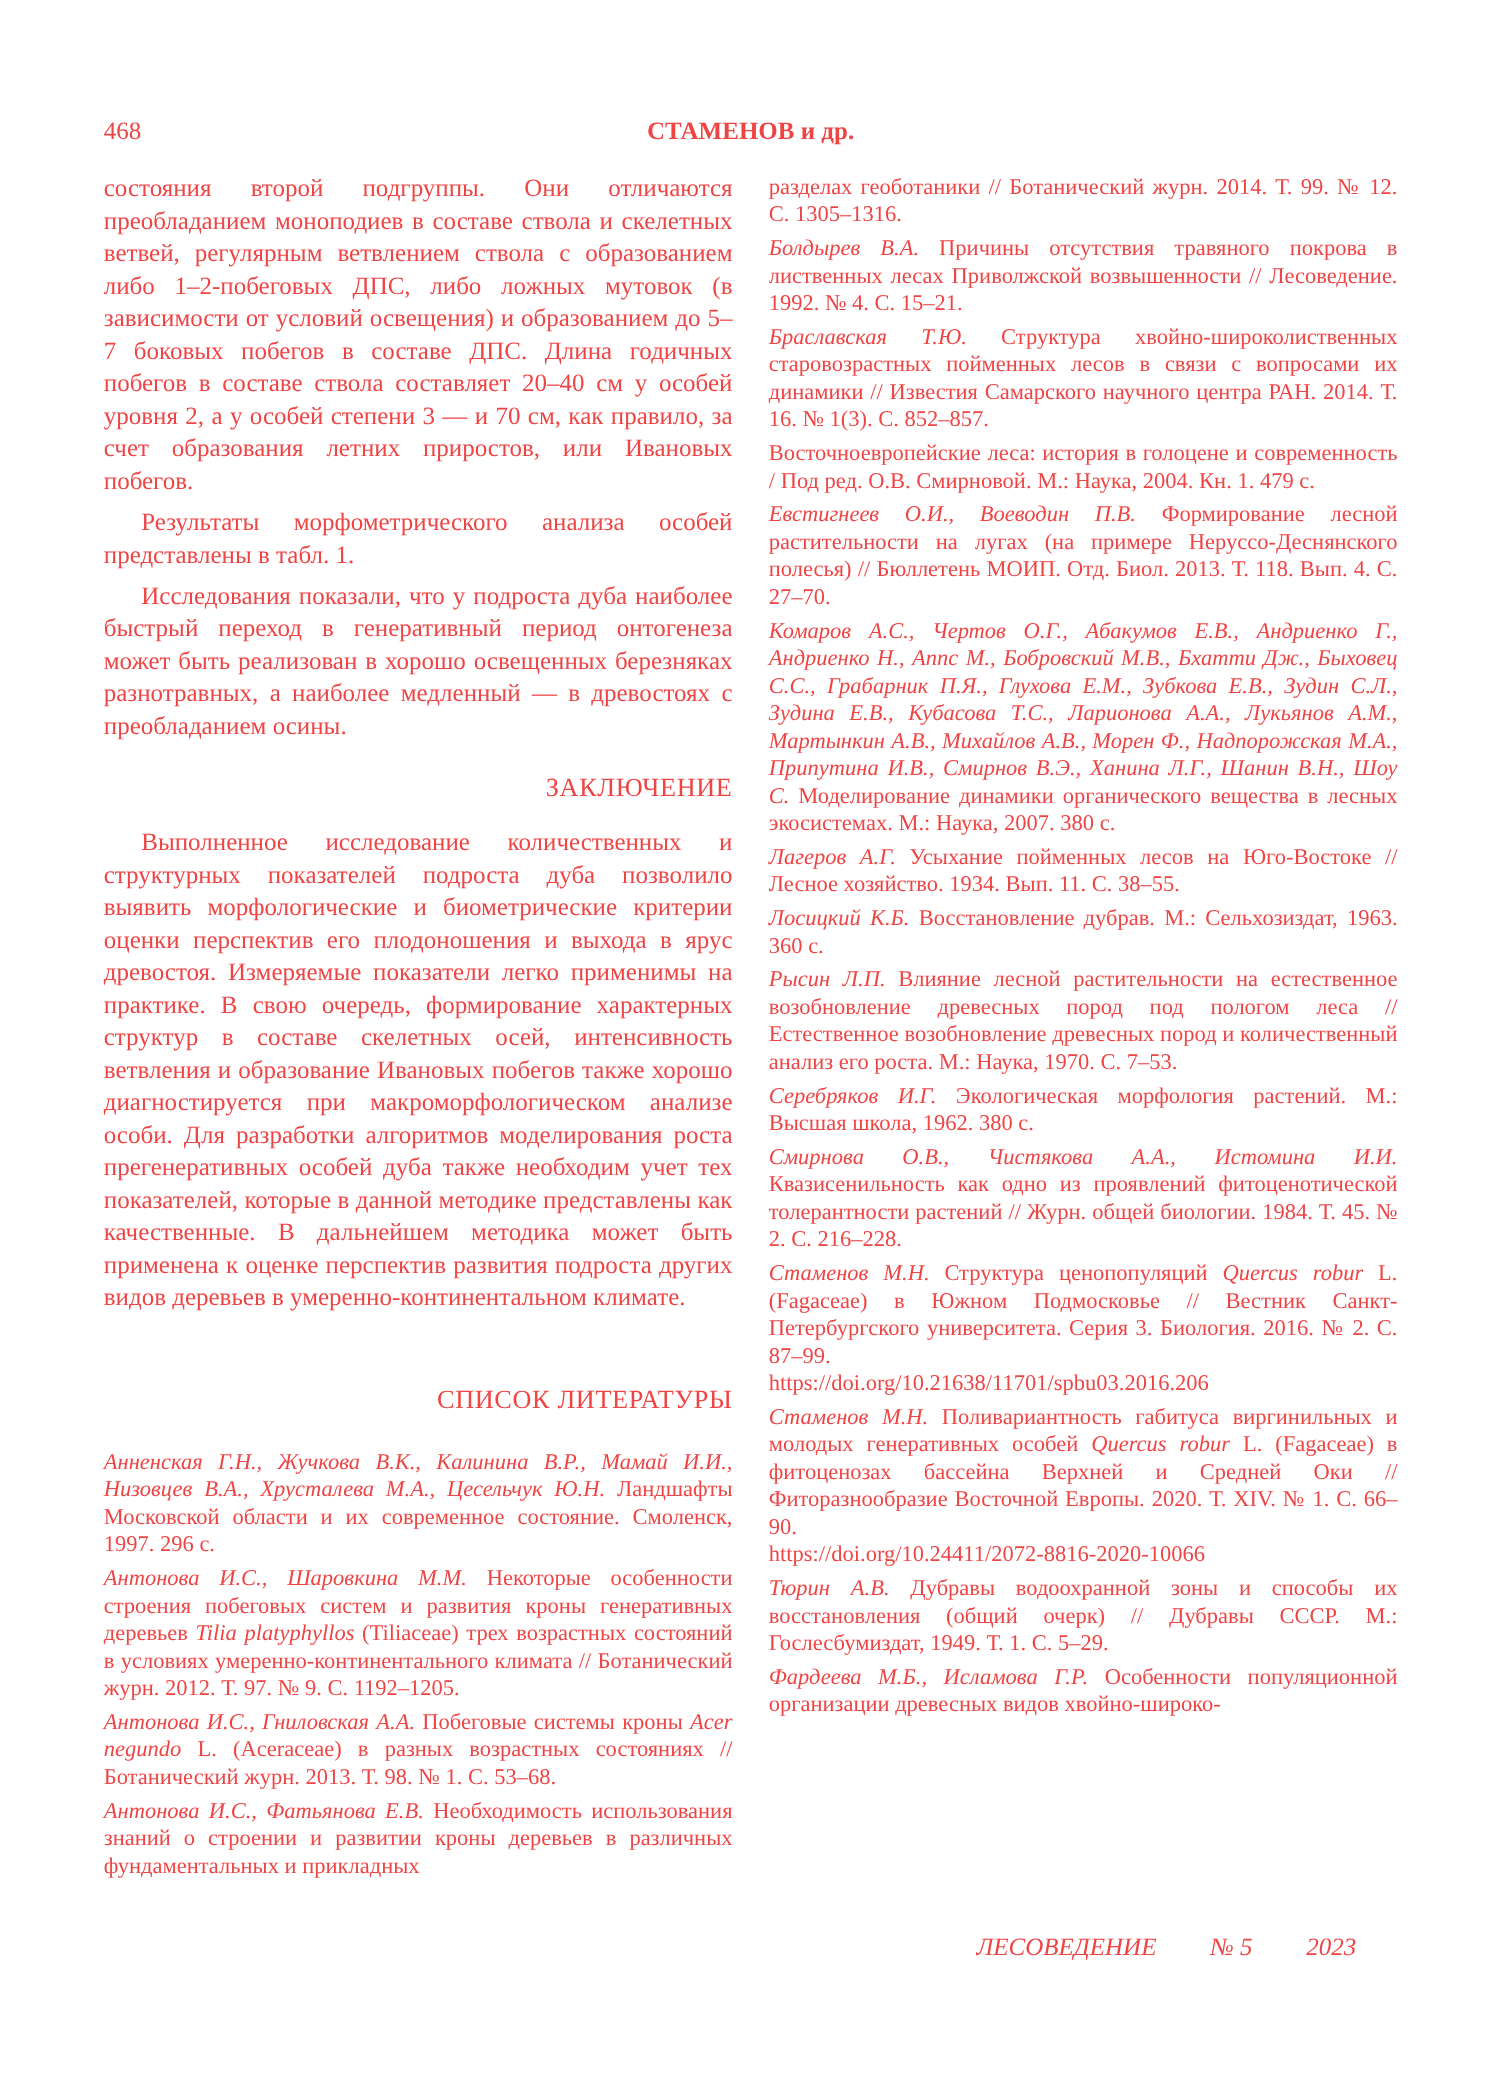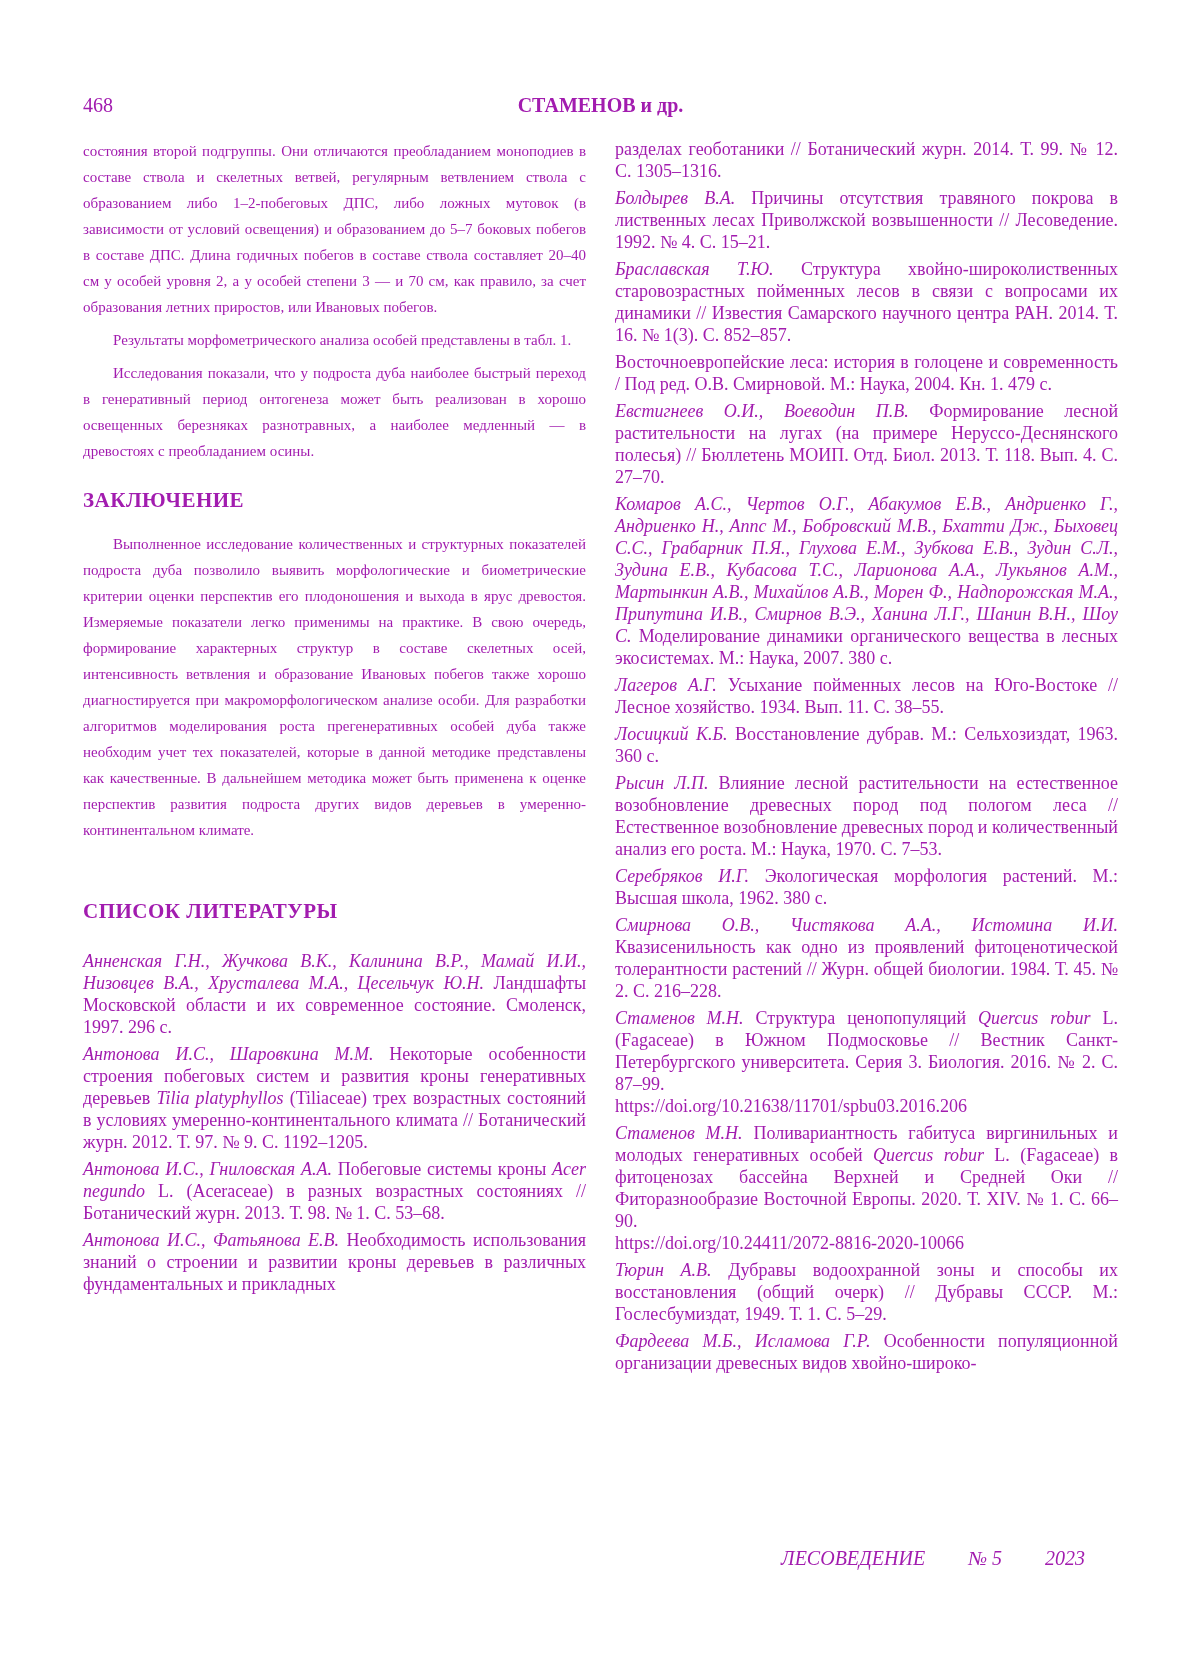--- a/index.html
+++ b/index.html
@@ -1,46 +1,46 @@
 <!DOCTYPE html>
 <html><head>
 <meta charset="utf-8">
 <style>
   html,body { margin:0; padding:0; background:#ffffff; }
   .page {
     position:relative;
     width:1200px; height:1669px;
     background:#ffffff;
-    color:#a21caf;
+    color:#ef4444;
     font-family:"Liberation Serif","DejaVu Serif",serif;
     overflow:hidden;
   }
   .running-head {
     position:absolute; top:94px; left:83px; width:1035px;
     font-size:20px; line-height:22px;
   }
   .page-num { position:absolute; left:0; top:0; }
   .run-title { display:block; text-align:center;font-weight:bold; }
 
   .columns {
     position:absolute; top:138px; left:83px; width:1035px;
     display:flex; gap:29px; align-items:flex-start;
   }
   .col { width:503px; }
 
   .body-p {
-    margin:0; font-size:15px; line-height:26px;
+    margin:0; font-size:20px; line-height:26px;
     text-align:justify; text-justify:inter-word;
   }
   .body-p + .body-p { margin-top:7px; }
   .body-p.indent { text-indent:30px; }
 
   h2.section-heading {
-    font-size:21px; font-weight:bold; letter-spacing:0.5px;
-    text-align:left; margin:24px 0 18px;
+    font-size:21px; font-weight:normal; letter-spacing:0.5px;
+    text-align:right; margin:24px 0 18px;
   }
   h2.refs-heading { margin:56px 0 26px; }
 
   .ref {
     margin:0 0 5px 0; font-size:18px; line-height:22px;
     text-align:justify; text-justify:inter-word;
   }
   .ref .it { font-style:italic;margin-top:40px; }
 
   .footer {

